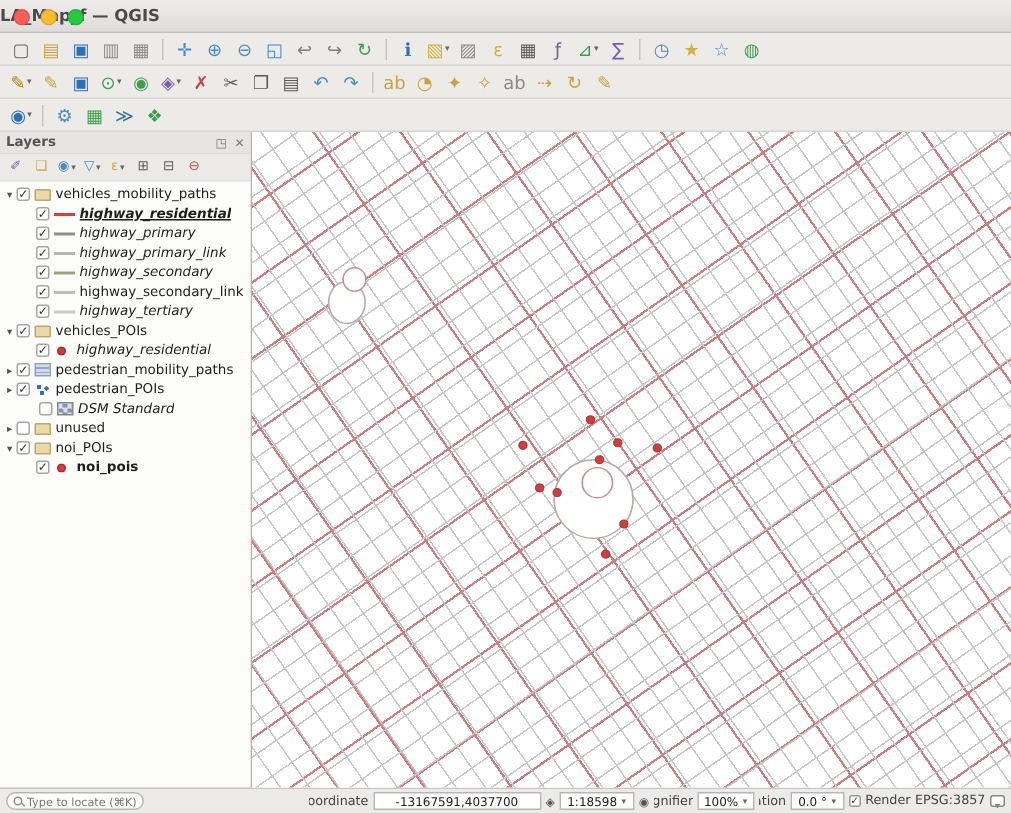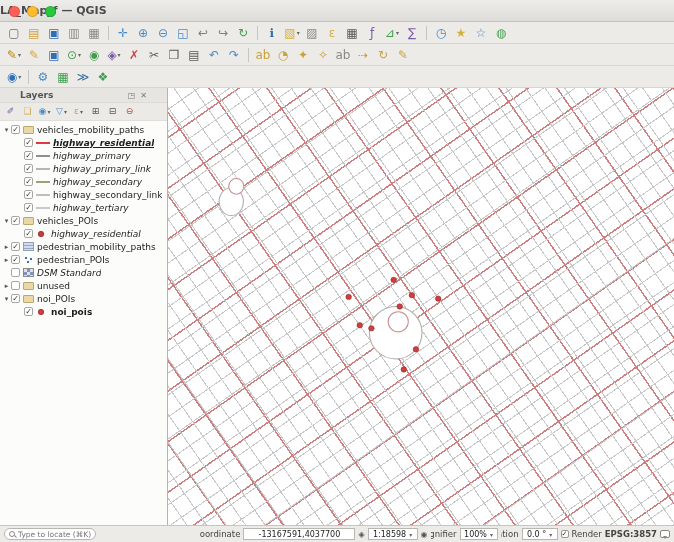--- a/index.html
+++ b/index.html
@@ -18,21 +18,21 @@
   .toolbar{flex:0 0 22px;background:#edebe8;border-bottom:1px solid #d7d5d2;display:flex;align-items:center;padding:0 4px;overflow:hidden}
   .tb-btn{height:18px;min-width:18px;display:inline-flex;align-items:center;justify-content:center;margin:0 1px;border-radius:3px;font-size:12px;cursor:default}
   .tb-btn.sm{height:15px;min-width:15px;font-size:9px}
   .tb-btn .glyph{line-height:1}
   .caret{font-size:6px;color:#666;margin-left:1px}
   .tb-sep{width:1px;height:14px;background:#c7c5c2;margin:0 4px}
 
   
   .main{flex:1;display:flex;min-height:0}
   .panel{flex:0 0 168px;background:#f0eeec;border-right:1px solid #b5b3b0;display:flex;flex-direction:column;min-width:0}
-  .panel-header{flex:0 0 15px;display:flex;align-items:center;padding:0 20px;font-size:9px;color:#333;border-bottom:1px solid #dddbd8;background:#e7e5e2}
+  .panel-header{flex:0 0 15px;display:flex;align-items:center;padding:0 4px;font-size:9px;color:#333;border-bottom:1px solid #dddbd8;background:#e7e5e2}
   .panel-title{flex:1;font-weight:bold;color:#555}
   .ph-icon{font-size:8px;color:#777;margin-left:5px;cursor:default}
   .panel-toolbar{flex:0 0 18px;display:flex;align-items:center;padding:0 2px;border-bottom:1px solid #e0dedb;background:#eceae7}
   .tree{flex:1;background:#fcfcfb;padding-top:2px;overflow:hidden}
   .tree-row{height:13px;display:flex;align-items:center;font-size:9px;color:#1d1d1d;white-space:nowrap;overflow:hidden}
   .arrow{flex:0 0 9px;width:9px;font-size:7px;color:#555;text-align:center}
   .cb{flex:0 0 9px;width:9px;height:9px;border:1px solid #a8a6a3;background:#fff;border-radius:2px;font-size:8px;line-height:7px;text-align:center;color:#333;margin-right:3px}
   .sym{flex:0 0 auto}
   .sym-line{width:14px;height:2px;margin-right:3px}
   .sym-point{width:6px;height:6px;border-radius:50%;margin:0 7px 0 2px;border:1px solid rgba(0,0,0,.25)}
@@ -341,21 +341,21 @@
             <span class="cb">✓</span>
             <span class="sym sym-layers"></span>
             <span class="tree-label">pedestrian_mobility_paths</span>
           </div>
           <div class="tree-row" style="padding-left: 2px;">
             <span class="arrow">▸</span>
             <span class="cb">✓</span>
             <span class="sym sym-points"></span>
             <span class="tree-label">pedestrian_POIs</span>
           </div>
-          <div class="tree-row" style="padding-left: 2px;">
+          <div class="tree-row" style="padding-left: 17px;">
             <span class="arrow"></span>
             <span class="cb"></span>
             <span class="sym sym-raster"></span>
             <span class="tree-label" style="font-style: italic;">DSM Standard</span>
           </div>
           <div class="tree-row" style="padding-left: 2px;">
             <span class="arrow">▸</span>
             <span class="cb"></span>
             <span class="sym sym-group"></span>
             <span class="tree-label">unused</span>
@@ -423,17 +423,17 @@
 
     <span class="sb-label clip" style="width:18px">Rotation</span>
     <div class="sb-box" style="width:36px">
       <span>0.0 °</span>
       <span class="caret">▾</span>
     </div>
 
     <span class="mini-cb">✓</span>
     <span class="sb-label">Render</span>
 
-    <span class="sb-label" style="font-weight:bold">EPSG:3857</span>
+    <span class="sb-label" style="font-weight:normal">EPSG:3857</span>
     <span class="bubble"></span>
   </div>
 
 </div>
 
 </body></html>

